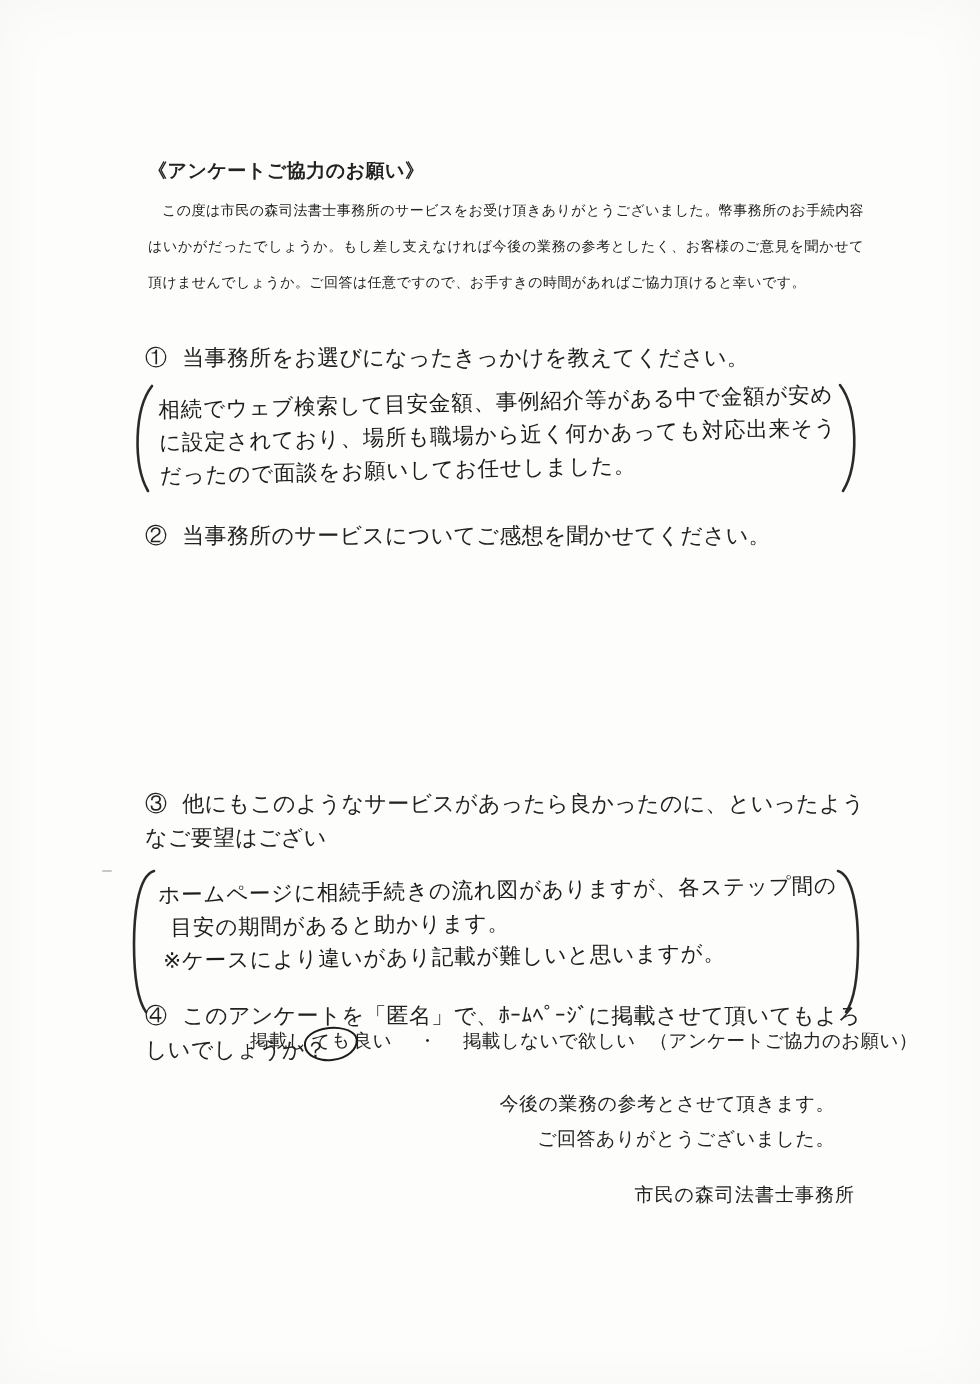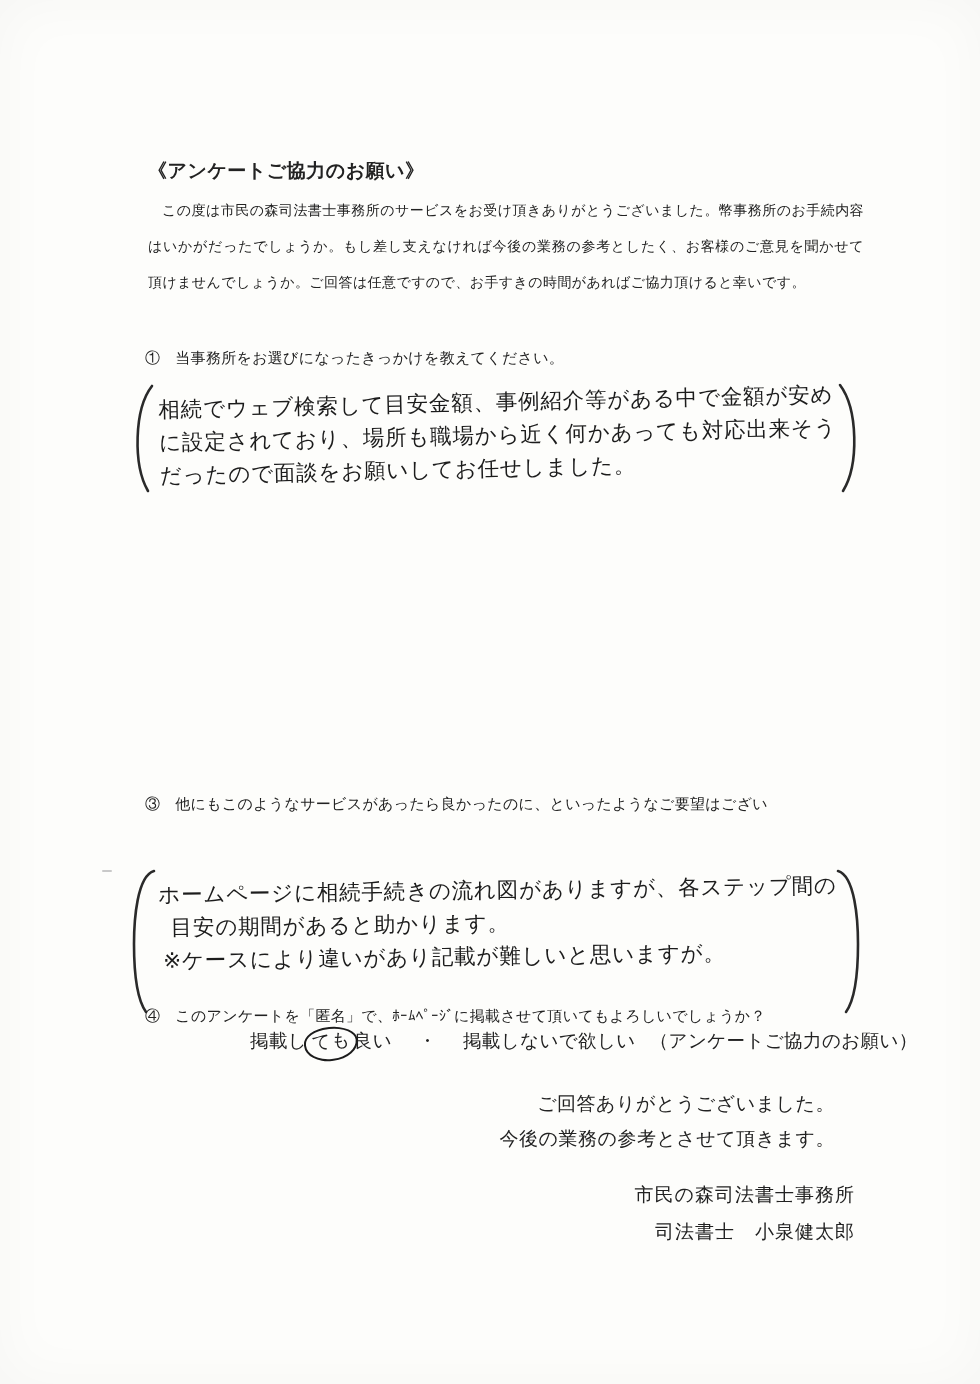--- a/index.html
+++ b/index.html
@@ -43,21 +43,21 @@
     line-height: 36px;
     text-align: justify;
     text-indent: 1em;
     letter-spacing: 0.4px;
   }
 
   .question-row {
     position: absolute;
     left: 145px;
     width: 730px;
-    font-size: 15px;
+    font-size: 22px;
     letter-spacing: 0.3px;
     line-height: 34px;
     font-family: Liberation Serif, serif;
   }
   .q-num { display: inline-block; margin-right: 15px; }
   .q-text { display: inline; }
   .q-wrap2 { display: block; margin-left: 33px; }
 
   .answer-box {
     position: absolute;
@@ -115,21 +115,21 @@
     position: absolute;
     right: 145px; top: 1086px;
     text-align: right;
     font-size: 19px;
     line-height: 35px;
     letter-spacing: 0.5px;
   }
   .signature {
     position: absolute;
     right: 125px; top: 1176px;
-    text-align: right;
+    text-align: center;
     font-size: 19px;
     line-height: 37px;
     letter-spacing: 1px;
   }
   
   .scan-speck {
     position: absolute;
     left: 102px; top: 870px;
     width: 10px; height: 2px;
     background: #c9c9c9;
@@ -156,20 +156,23 @@
     <svg class="paren right" width="30" height="114" viewBox="0 0 30 114">
       <path d="M6,4 C24,28 25,84 9,110" fill="none" stroke="#2a2a2a" stroke-width="2.6" stroke-linecap="round"></path>
     </svg>
     <div class="answer-lines">
       <div class="hand-line">相続でウェブ検索して目安金額、事例紹介等がある中で金額が安め</div>
       <div class="hand-line">に設定されており、場所も職場から近く何かあっても対応出来そう</div>
       <div class="hand-line">だったので面談をお願いしてお任せしました。</div>
     </div>
   </div>
 
+  <div class="question-row typed" style="top:519px;">
+    <span class="q-num">②</span><span class="q-text">当事務所のサービスについてご感想を聞かせてください。</span>
+  </div>
 
 
   <div class="question-row typed" style="top:787px;">
     <span class="q-num">③</span><span class="q-text">他にもこのようなサービスがあったら良かったのに、といったようなご要望はござい</span>
   </div>
 
   <div class="answer-box" id="ans3">
     <svg class="paren left" width="32" height="147" viewBox="0 0 32 147">
       <path d="M28,3 C11,8 8,52 8,76 C8,104 10,130 20,144" fill="none" stroke="#2a2a2a" stroke-width="2.6" stroke-linecap="round"></path>
     </svg>
@@ -185,24 +188,23 @@
 
   <div class="question-row typed" style="top:999px;">
     <span class="q-num">④</span><span class="q-text">このアンケートを「匿名」で、ﾎｰﾑﾍﾟｰｼﾞに掲載させて頂いてもよろしいでしょうか？</span>
   </div>
 
   <div class="options-row typed">
     <span>掲載し</span><span class="circled">ても</span><span>良い</span><span class="opt-gap-m"></span><span>・</span><span class="opt-gap-m"></span><span>掲載しないで欲しい</span><span class="opt-gap-s"></span><span>（アンケートご協力のお願い）</span>
   </div>
 
   <div class="closing typed">
+    <div>今後の業務の参考とさせて頂きます。</div>
     <div>ご回答ありがとうございました。</div>
-    <div>今後の業務の参考とさせて頂きます。</div>
   </div>
 
   <div class="signature typed">
     <div>市民の森司法書士事務所</div>
-    <div>司法書士　小泉健太郎</div>
   </div>
 
   <div class="scan-speck"></div>
 
 </div>
 
 </body></html>

